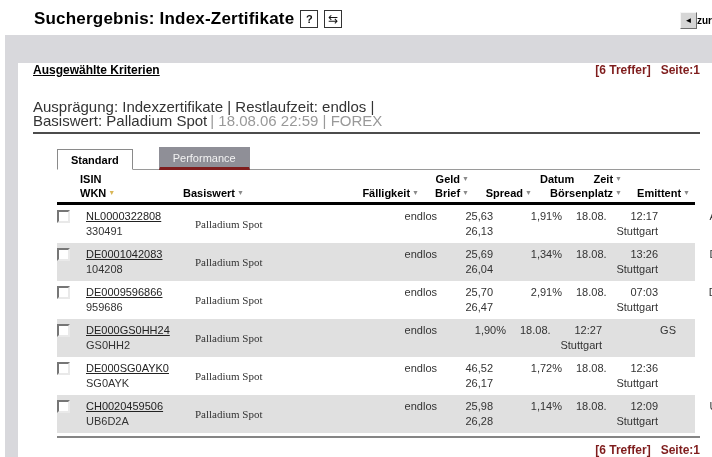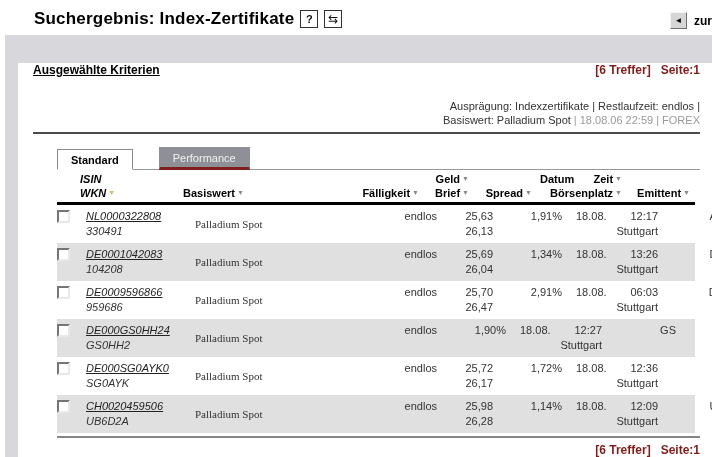--- a/index.html
+++ b/index.html
@@ -20,32 +20,32 @@
     font-size:11px; font-weight:bold; color:#111; margin-left:6px; margin-top:1px; cursor:pointer;
   }
   .sq-icon.swap { font-size:12px; font-weight:normal; }
   .title-right { margin-left:auto; display:flex; align-items:center; margin-top:3px; }
   .back-btn {
     width:17px; height:17px; background:#d6d6d6;
     border:1px solid; border-color:#f5f5f5 #6e6e6e #6e6e6e #f5f5f5;
     display:inline-flex; align-items:center; justify-content:center;
     font-size:8px; color:#000; cursor:pointer;
   }
-  .back-label { font-size:12px; font-weight:bold; color:#000; margin-left:7px; white-space:nowrap; }
+  .back-label { font-size:10px; font-weight:bold; color:#000; white-space:nowrap; }
 
   
   .outer-panel { flex:1; margin-left:5px; background:var(--panel-frame,#d8d8dc); padding:14px 0 0 13px; }
   .content-box { background:#fff; height:100%; padding:0 12px 0 15px; }
 
   
   .criteria-head-row { display:flex; justify-content:space-between; align-items:flex-end; margin-top:14px; }
   .criteria-heading { font-size:12px; font-weight:bold; color:#000; text-decoration:underline; cursor:pointer; }
   .treffer-line { font-size:12px; font-weight:bold; color:#7f1d1d; white-space:nowrap; }
   .treffer-line .sep { display:inline-block; width:10px; }
-  .criteria-text { margin-top:23px; font-size:11px; color:#333; line-height:13.5px;text-align:right; }
+  .criteria-text { margin-top:23px; font-size:15px; color:#333; line-height:13.5px; }
   .criteria-gray { color:#999; margin-left:3px; }
   .rule-dark { border-top:2px solid #4c4c4c; margin-top:5px; }
   .rule-mid  { border-top:2px solid #858585; margin-top:3px; margin-left:24px; }
 
   
   .tabbar { margin:13px 0 0 24px; display:flex; align-items:flex-end; border-bottom:1px solid #9a9a9a;gap:24px; }
   .tab { font-size:11px; padding:4px 13px 3px; margin-bottom:-1px; cursor:pointer; white-space:nowrap; }
   .tab.active {
     background:#fff; color:#000; font-weight:bold;
     border:1px solid #8a8a8a; border-bottom:1px solid #fff;
@@ -55,21 +55,21 @@
     border:1px solid var(--tab-inactive,#8f8f97); border-bottom:3px solid #7f1d1d;
     margin-left:2px;
   }
 
   
   .datatable { margin-left:24px; width:638px; font-size:11px; }
   .thead { display:flex; align-items:flex-end; margin-top:2px; padding-bottom:2px; border-bottom:3px solid #000;
            font-weight:bold; color:#000; line-height:14px; }
   .col { flex:none; }
   .col-check { width:23px; }
-  .col-isin { width:100px;font-style:italic; }
+  .col-isin { width:100px; }
   .col-basiswert { width:175px; padding-left:3px; }
   .col-faell { width:64px; text-align:right; }
   .col-geld { width:50px; text-align:right; }
   .col-spread { width:63px; text-align:right; }
   .col-datum { width:90px; padding-left:8px; }
   .col-emit { width:73px; text-align:right; padding-right:5px; }
   .h-line { white-space:nowrap; }
   .h-flex { display:flex; justify-content:space-between; }
   .tri { font-size:7px; color:var(--sort-inactive,#8a8a8a); vertical-align:2px; margin-left:2px; }
   .tri.gold { color:var(--sort-active,#d9b758); }
@@ -236,21 +236,21 @@
               </div>
     <div class="col col-faell"><span>endlos</span></div>
     <div class="col col-geld">
       <span>25,70</span>
       <span>26,47</span>
     </div>
     <div class="col col-spread"><span>2,91%</span></div>
     <div class="col col-datum">
       <div class="dline">
         <span>18.08.</span>
-        <span>06:03</span>
+        <span>07:03</span>
       </div>
       <div class="dline only-right">
                   <span>Stuttgart</span>
                 </div>
     </div>
     <div class="col col-emit"><span>DRB</span></div>
   </div>
             <div class="trow alt">
     <div class="col col-check">
                 <span class="checkbox"></span>
@@ -281,21 +281,21 @@
               </div>
     <div class="col col-isin">
       <span><a class="isin-link">DE000SG0AYK0</a></span>
       <span>SG0AYK</span>
     </div>
     <div class="col col-basiswert">
                 <span>Palladium Spot</span>
               </div>
     <div class="col col-faell"><span>endlos</span></div>
     <div class="col col-geld">
-      <span>25,72</span>
+      <span>46,52</span>
       <span>26,17</span>
     </div>
     <div class="col col-spread"><span>1,72%</span></div>
     <div class="col col-datum">
       <div class="dline">
         <span>18.08.</span>
         <span>12:36</span>
       </div>
       <div class="dline only-right">
                   <span>Stuttgart</span>

